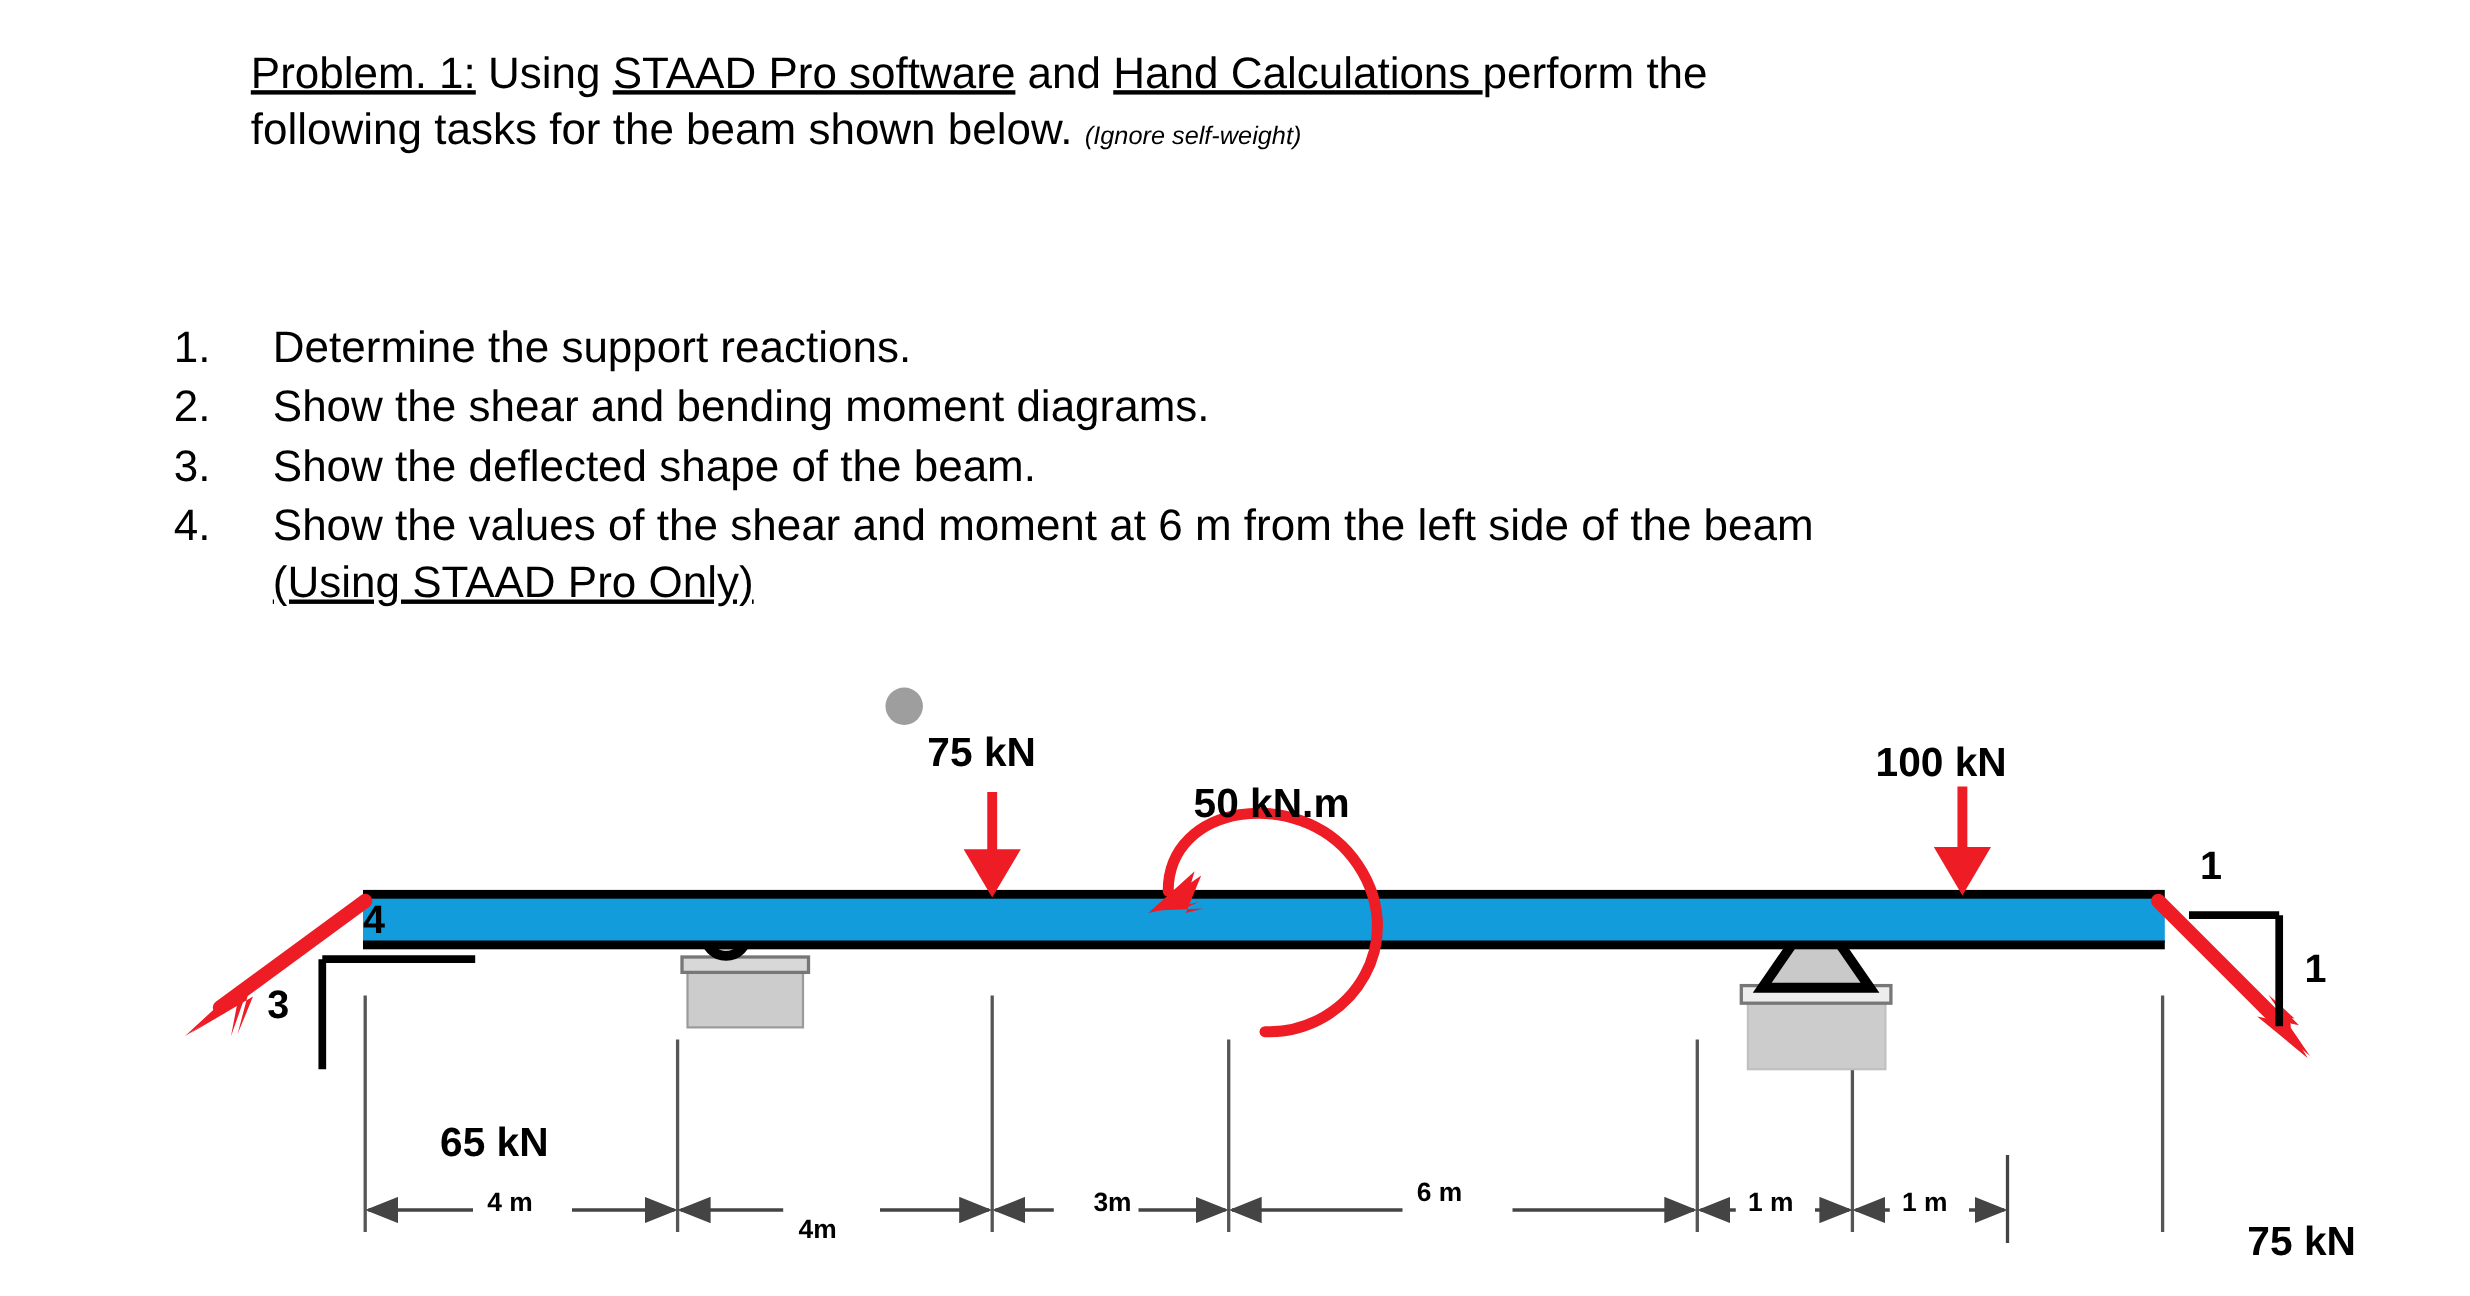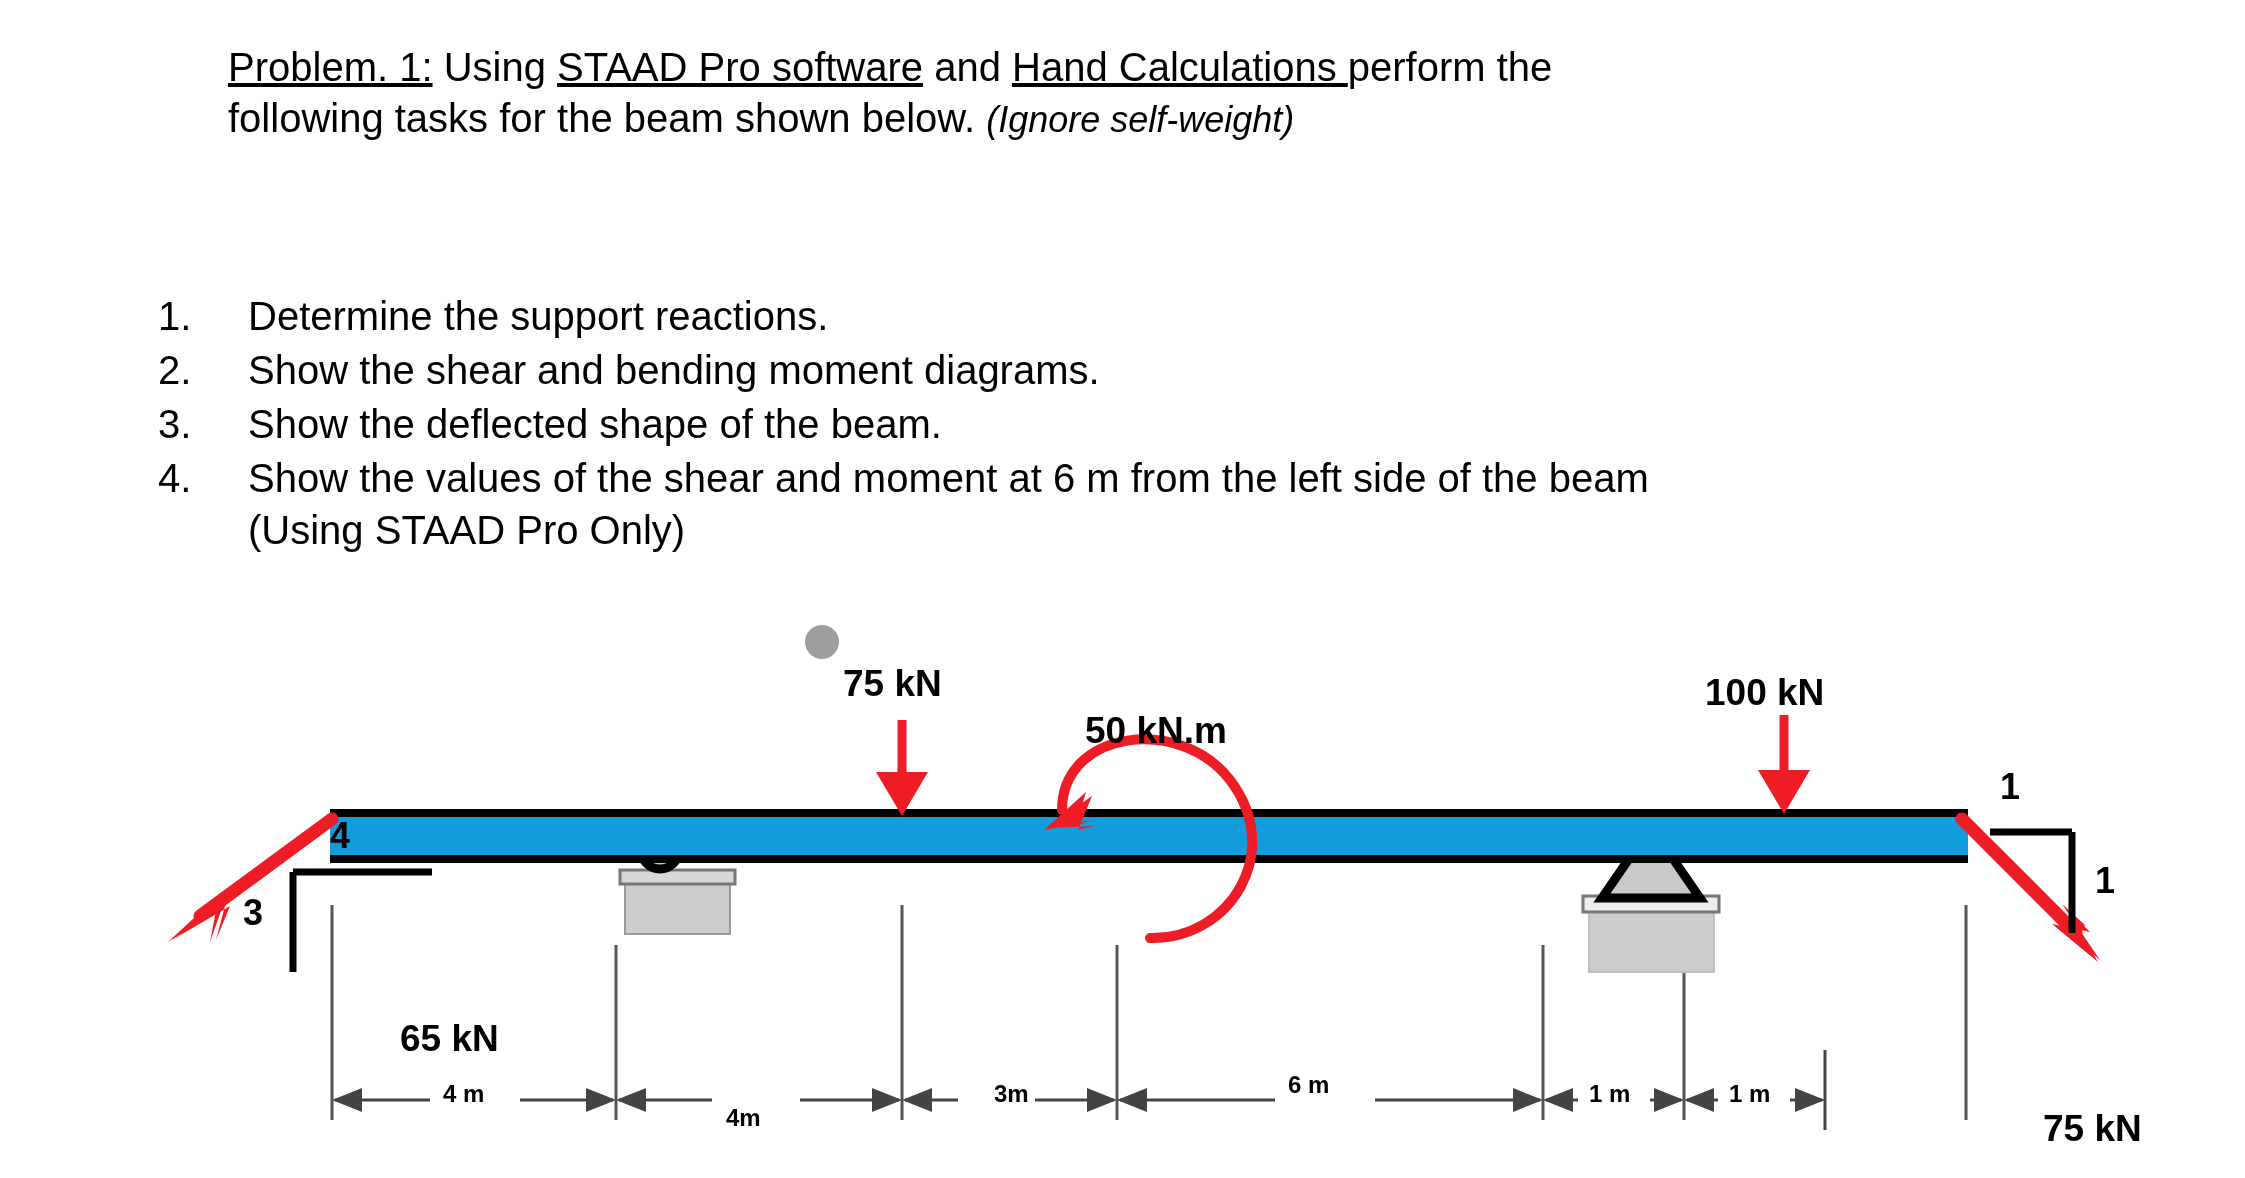--- a/index.html
+++ b/index.html
@@ -20,21 +20,21 @@
   #problem-statement {
     position: absolute;
     left: 228px;
     top: 18px;
     width: 1790px;
     font-size: 40px;
     line-height: 1.28;
     margin-top: 24px;
   }
   #problem-statement .u { text-decoration: underline; }
-  #problem-statement .it { font-style: italic; font-size: 36px; }
+  #problem-statement .it { font-style: italic; font-size: 23px; }
 
   
   #task-list {
     position: absolute;
     left: 150px;
     top: 290px;
     width: 2000px;
     font-size: 40px;
     line-height: 1.30;
     list-style: none;
@@ -48,20 +48,21 @@
   }
   #task-list li .num {
     position: absolute;
     left: 8px;
     top: 0;
     width: 70px;
     text-align: left;
   }
   #task-list li .sub {
     display: block;
+    text-decoration: underline;
   }
 
   
   #beam-figure {
     position: absolute;
     left: 0;
     top: 620px;
     width: 2245px;
     height: 545px;
   }

